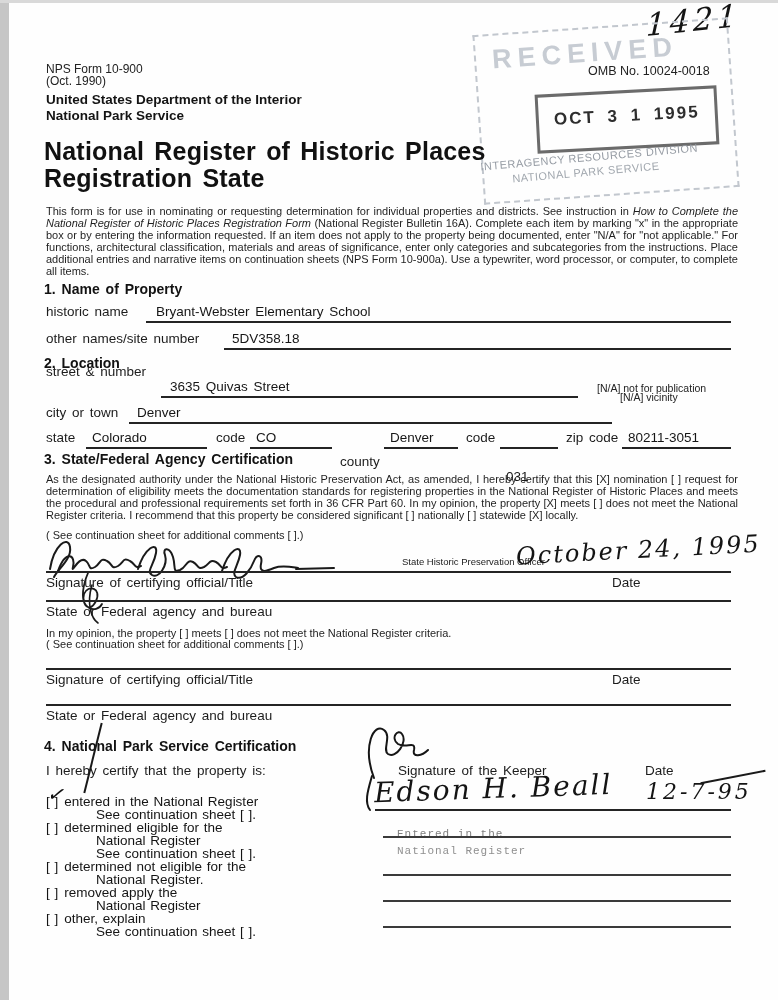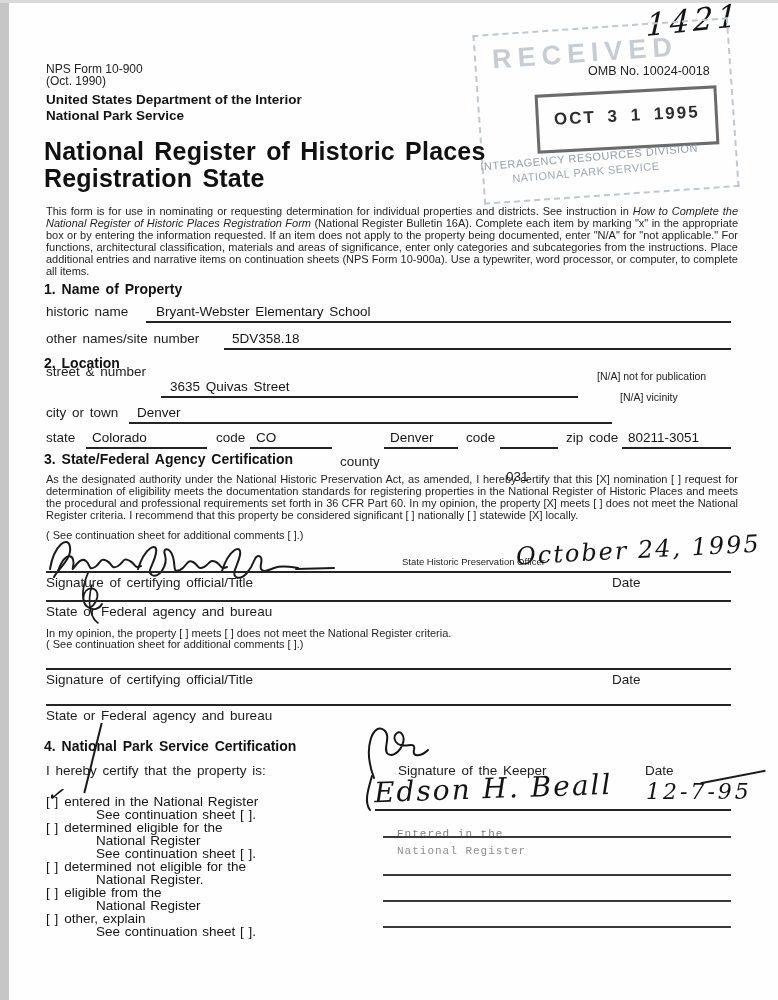--- a/index.html
+++ b/index.html
@@ -71,21 +71,21 @@
   <div class="abs val" style="left:156px;top:304px;">Bryant-Webster Elementary School</div>
   <div class="rule" style="left:146px;top:321px;width:585px;"></div>
   <div class="abs lbl" style="left:46px;top:331px;">other names/site number</div>
   <div class="abs val" style="left:232px;top:331px;">5DV358.18</div>
   <div class="rule" style="left:224px;top:348px;width:507px;"></div>
 
   <div class="abs sec-h" style="left:44px;top:355px;">2. Location</div>
   <div class="abs lbl" style="left:46px;top:364px;">street &amp; number</div>
   <div class="abs val" style="left:170px;top:379px;">3635 Quivas Street</div>
   <div class="rule" style="left:161px;top:396px;width:417px;"></div>
-  <div class="abs small" style="left:586px;top:370px;padding-left:11px;">[N/A] not for publication</div>
+  <div class="abs small" style="left:586px;top:382px;padding-left:11px;">[N/A] not for publication</div>
 
   <div class="abs lbl" style="left:46px;top:405px;">city or town</div>
   <div class="abs val" style="left:137px;top:405px;">Denver</div>
   <div class="rule" style="left:129px;top:422px;width:483px;"></div>
   <div class="abs small" style="left:620px;top:391px;text-align:right;">[N/A] vicinity</div>
 
   <div class="abs lbl" style="left:46px;top:430px;">state</div>
   <div class="abs val" style="left:92px;top:430px;">Colorado</div>
   <div class="rule" style="left:86px;top:447px;width:121px;"></div>
   <div class="abs lbl" style="left:216px;top:430px;">code</div>
@@ -141,21 +141,21 @@
   <div class="abs lbl" style="left:46px;top:763px;text-align:right;">I hereby certify that the property is:</div>
 
   <div class="abs" style="left:46px;top:795px;">
       <div class="chk-line"><span class="box">[ ]<span class="tick">✓</span></span><span>entered in the National Register</span></div>
       <div class="chk-line ind">See continuation sheet [ ].</div>
       <div class="chk-line"><span class="box">[ ]</span><span>determined eligible for the</span></div>
       <div class="chk-line ind">National Register</div>
       <div class="chk-line ind">See continuation sheet [ ].</div>
       <div class="chk-line"><span class="box">[ ]</span><span>determined not eligible for the</span></div>
       <div class="chk-line ind">National Register.</div>
-      <div class="chk-line"><span class="box">[ ]</span><span>eligible from the</span></div>
+      <div class="chk-line"><span class="box">[ ]</span><span>removed apply the</span></div>
       <div class="chk-line ind">National Register</div>
       <div class="chk-line"><span class="box">[ ]</span><span>other, explain</span></div>
       <div class="chk-line ind">See continuation sheet [ ].</div>
     </div>
 
   <svg class="abs" style="left:356px;top:718px;" width="95" height="92" viewBox="0 0 95 92">
     <g fill="none" stroke="#161616" stroke-width="2" stroke-linecap="round">
       <path d="M18,60 C6,28 18,4 28,12 C36,18 26,32 32,36 C40,41 52,24 46,16 C42,10 34,20 42,26 C50,31 60,22 58,32 C56,40 66,38 72,32"></path>
       <path d="M16,58 C12,72 8,84 14,92"></path>
     </g>

